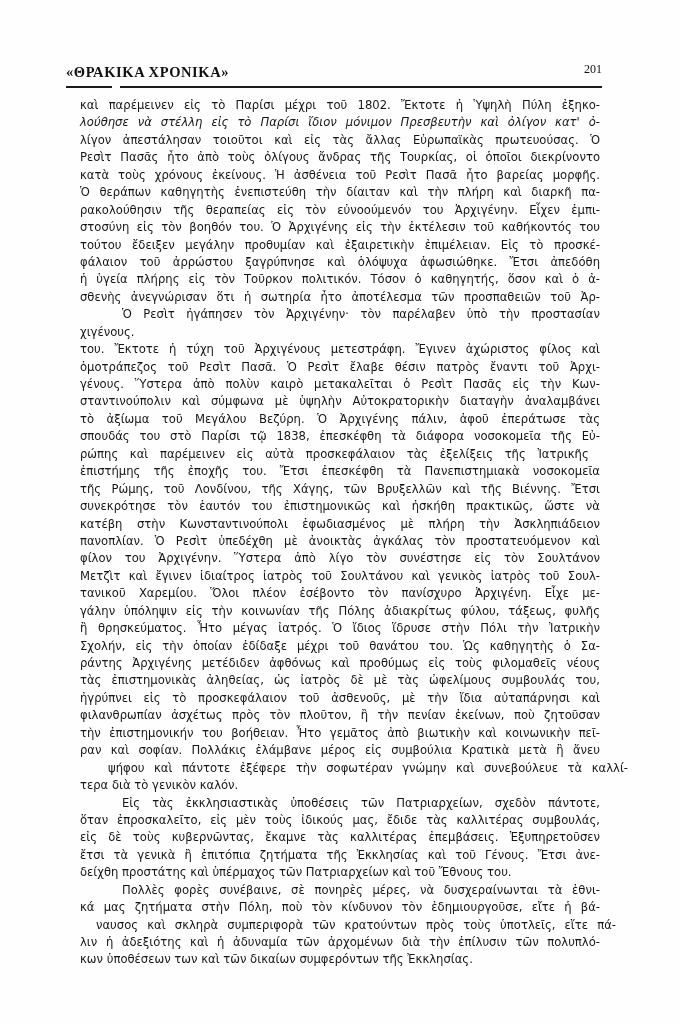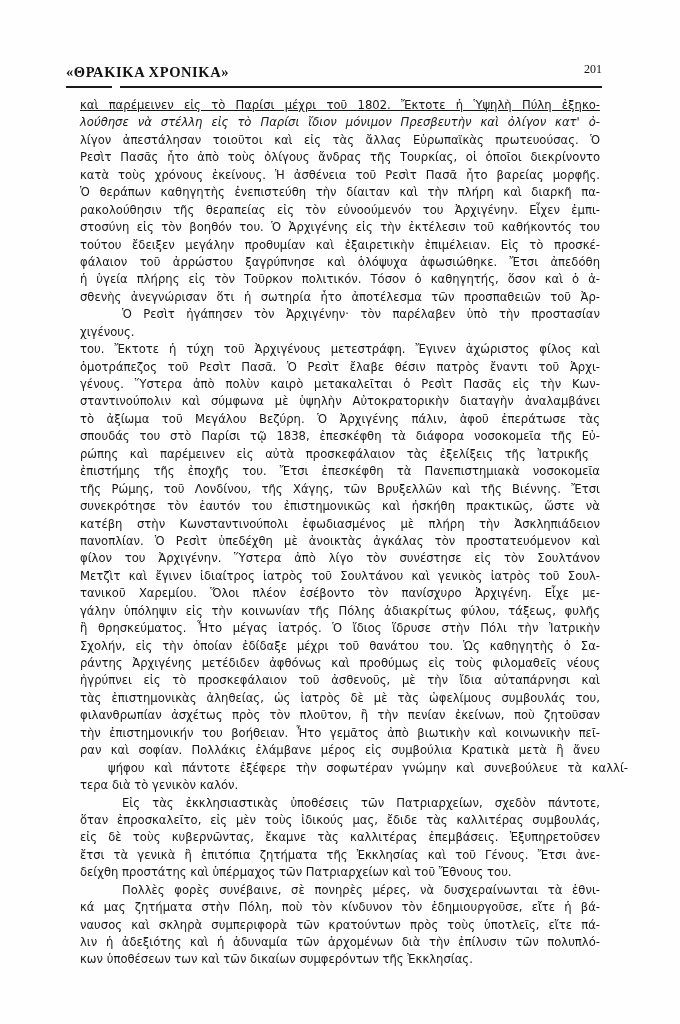--- a/index.html
+++ b/index.html
@@ -20,21 +20,21 @@
 
 <div class="page">
   <div class="header">
     <span class="journal-title">«ΘΡΑΚΙΚΑ ΧΡΟΝΙΚΑ»</span>
     <span class="page-number">201</span>
   </div>
   <div class="rule"></div>
   <div class="rule-notch"></div>
 
   <div class="body-text" id="body-text">
-      <span class="line" style="word-spacing: 6.5612px; text-align-last: left; text-decoration: underline;">καὶ παρέμεινεν εἰς τὸ Παρίσι μέχρι τοῦ 1802. Ἔκτοτε ἡ Ὑψηλὴ Πύλη ἐξηκο-</span>
+      <span class="line" style="word-spacing: 6.5612px; text-align-last: left;">καὶ παρέμεινεν εἰς τὸ Παρίσι μέχρι τοῦ 1802. Ἔκτοτε ἡ Ὑψηλὴ Πύλη ἐξηκο-</span>
       <span class="line" style="word-spacing: 5.28906px; text-align-last: left; font-style: italic;">λούθησε νὰ στέλλη εἰς τὸ Παρίσι ἴδιον μόνιμον Πρεσβευτὴν καὶ ὀλίγον κατ' ὀ-</span>
       <span class="line" style="word-spacing: 7.84549px; text-align-last: left;">λίγον ἀπεστάλησαν τοιοῦτοι καὶ εἰς τὰς ἄλλας Εὐρωπαϊκὰς πρωτευούσας. Ὁ</span>
       <span class="line" style="word-spacing: 5.07244px; text-align-last: left;">Ρεσὶτ Πασᾶς ἦτο ἀπὸ τοὺς ὀλίγους ἄνδρας τῆς Τουρκίας, οἱ ὁποῖοι διεκρίνοντο</span>
       <span class="line" style="word-spacing: 5.33807px; text-align-last: left;">κατὰ τοὺς χρόνους ἐκείνους. Ἡ ἀσθένεια τοῦ Ρεσὶτ Πασᾶ ἦτο βαρείας μορφῆς.</span>
       <span class="line" style="word-spacing: 5.92614px; text-align-last: left;">Ὁ θεράπων καθηγητὴς ἐνεπιστεύθη τὴν δίαιταν καὶ τὴν πλήρη καὶ διαρκῆ πα-</span>
       <span class="line" style="word-spacing: 7.68056px; text-align-last: left;">ρακολούθησιν τῆς θεραπείας εἰς τὸν εὐνοούμενόν του Ἀρχιγένην. Εἶχεν ἐμπι-</span>
       <span class="line" style="word-spacing: 3.80599px; text-align-last: left;">στοσύνη εἰς τὸν βοηθόν του. Ὁ Ἀρχιγένης εἰς τὴν ἐκτέλεσιν τοῦ καθήκοντός του</span>
       <span class="line" style="word-spacing: 6.80903px; text-align-last: left;">τούτου ἔδειξεν μεγάλην προθυμίαν καὶ ἐξαιρετικὴν ἐπιμέλειαν. Εἰς τὸ προσκέ-</span>
       <span class="line" style="word-spacing: 8.65625px; text-align-last: left;">φάλαιον τοῦ ἀρρώστου ξαγρύπνησε καὶ ὁλόψυχα ἀφωσιώθηκε. Ἔτσι ἀπεδόθη</span>
       <span class="line" style="word-spacing: 5.31851px; text-align-last: left;">ἡ ὑγεία πλήρης εἰς τὸν Τοῦρκον πολιτικόν. Τόσον ὁ καθηγητής, ὅσον καὶ ὁ ἀ-</span>
@@ -53,31 +53,31 @@
       <span class="line" style="word-spacing: 7.59375px; text-align-last: left;">συνεκρότησε τὸν ἑαυτόν του ἐπιστημονικῶς καὶ ἠσκήθη πρακτικῶς, ὥστε νὰ</span>
       <span class="line" style="word-spacing: 10.7991px; text-align-last: left;">κατέβη στὴν Κωνσταντινούπολι ἐφωδιασμένος μὲ πλήρη τὴν Ἀσκληπιάδειον</span>
       <span class="line" style="word-spacing: 7.42882px; text-align-last: left;">πανοπλίαν. Ὁ Ρεσὶτ ὑπεδέχθη μὲ ἀνοικτὰς ἀγκάλας τὸν προστατευόμενον καὶ</span>
       <span class="line" style="word-spacing: 9.07031px; text-align-last: left;">φίλον του Ἀρχιγένην. Ὕστερα ἀπὸ λίγο τὸν συνέστησε εἰς τὸν Σουλτάνον</span>
       <span class="line" style="word-spacing: 4.60938px; text-align-last: left;">Μετζὶτ καὶ ἔγινεν ἰδιαίτρος ἰατρὸς τοῦ Σουλτάνου καὶ γενικὸς ἰατρὸς τοῦ Σουλ-</span>
       <span class="line" style="word-spacing: 9.56424px; text-align-last: left;">τανικοῦ Χαρεμίου. Ὅλοι πλέον ἐσέβοντο τὸν πανίσχυρο Ἀρχιγένη. Εἶχε με-</span>
       <span class="line" style="word-spacing: 5.10625px; text-align-last: left;">γάλην ὑπόληψιν εἰς τὴν κοινωνίαν τῆς Πόλης ἀδιακρίτως φύλου, τάξεως, φυλῆς</span>
       <span class="line" style="word-spacing: 6.94034px; text-align-last: left;">ἢ θρησκεύματος. Ἦτο μέγας ἰατρός. Ὁ ἴδιος ἵδρυσε στὴν Πόλι τὴν Ἰατρικὴν</span>
       <span class="line" style="word-spacing: 6.24479px; text-align-last: left;">Σχολήν, εἰς τὴν ὁποίαν ἐδίδαξε μέχρι τοῦ θανάτου του. Ὡς καθηγητὴς ὁ Σα-</span>
       <span class="line" style="word-spacing: 6.02778px; text-align-last: left;">ράντης Ἀρχιγένης μετέδιδεν ἀφθόνως καὶ προθύμως εἰς τοὺς φιλομαθεῖς νέους</span>
+      <span class="line" style="word-spacing: 6.39062px; text-align-last: left;">τὰς ἐπιστημονικὰς ἀληθείας, ὡς ἰατρὸς δὲ μὲ τὰς ὠφελίμους συμβουλάς του,</span>
       <span class="line" style="word-spacing: 7.96094px; text-align-last: left;">ἠγρύπνει εἰς τὸ προσκεφάλαιον τοῦ ἀσθενοῦς, μὲ τὴν ἴδια αὐταπάρνησι καὶ</span>
-      <span class="line" style="word-spacing: 6.39062px; text-align-last: left;">τὰς ἐπιστημονικὰς ἀληθείας, ὡς ἰατρὸς δὲ μὲ τὰς ὠφελίμους συμβουλάς του,</span>
       <span class="line" style="word-spacing: 5.70625px; text-align-last: left;">φιλανθρωπίαν ἀσχέτως πρὸς τὸν πλοῦτον, ἢ τὴν πενίαν ἐκείνων, ποὺ ζητοῦσαν</span>
       <span class="line" style="word-spacing: 4.71875px; text-align-last: left;">τὴν ἐπιστημονικήν του βοήθειαν. Ἦτο γεμᾶτος ἀπὸ βιωτικὴν καὶ κοινωνικὴν πεῖ-</span>
       <span class="line" style="word-spacing: 5.58665px; text-align-last: left;">ραν καὶ σοφίαν. Πολλάκις ἐλάμβανε μέρος εἰς συμβούλια Κρατικὰ μετὰ ἢ ἄνευ</span>
       <span class="line" style="word-spacing: 5.83437px; text-align-last: left; margin-left: 28px;">ψήφου καὶ πάντοτε ἐξέφερε τὴν σοφωτέραν γνώμην καὶ συνεβούλευε τὰ καλλί-</span>
       <span class="line last">τερα διὰ τὸ γενικὸν καλόν.</span>
       <span class="line indent" style="word-spacing: 8.4308px; text-align-last: left;">Εἰς τὰς ἐκκλησιαστικὰς ὑποθέσεις τῶν Πατριαρχείων, σχεδὸν πάντοτε,</span>
       <span class="line" style="word-spacing: 5.11562px; text-align-last: left;">ὅταν ἐπροσκαλεῖτο, εἰς μὲν τοὺς ἰδικούς μας, ἔδιδε τὰς καλλιτέρας συμβουλάς,</span>
       <span class="line" style="word-spacing: 7.57031px; text-align-last: left;">εἰς δὲ τοὺς κυβερνῶντας, ἔκαμνε τὰς καλλιτέρας ἐπεμβάσεις. Ἐξυπηρετοῦσεν</span>
       <span class="line" style="word-spacing: 5.41536px; text-align-last: left;">ἔτσι τὰ γενικὰ ἢ ἐπιτόπια ζητήματα τῆς Ἐκκλησίας καὶ τοῦ Γένους. Ἔτσι ἀνε-</span>
       <span class="line last">δείχθη προστάτης καὶ ὑπέρμαχος τῶν Πατριαρχείων καὶ τοῦ Ἔθνους του.</span>
       <span class="line indent" style="word-spacing: 6.02431px; text-align-last: left;">Πολλὲς φορὲς συνέβαινε, σὲ πονηρὲς μέρες, νὰ δυσχεραίνωνται τὰ ἐθνι-</span>
       <span class="line" style="word-spacing: 5.49089px; text-align-last: left;">κά μας ζητήματα στὴν Πόλη, ποὺ τὸν κίνδυνον τὸν ἐδημιουργοῦσε, εἴτε ἡ βά-</span>
-      <span class="line" style="word-spacing: 5.47813px; text-align-last: left;">ναυσος καὶ σκληρὰ συμπεριφορὰ τῶν κρατούντων πρὸς τοὺς ὑποτλεῖς, εἴτε πά-</span>
+      <span class="line" style="word-spacing: 5.47813px; text-align-last: left; margin-left: 16px;">ναυσος καὶ σκληρὰ συμπεριφορὰ τῶν κρατούντων πρὸς τοὺς ὑποτλεῖς, εἴτε πά-</span>
       <span class="line" style="word-spacing: 4.92969px; text-align-last: left;">λιν ἡ ἀδεξιότης καὶ ἡ ἀδυναμία τῶν ἀρχομένων διὰ τὴν ἐπίλυσιν τῶν πολυπλό-</span>
       <span class="line last">κων ὑποθέσεων των καὶ τῶν δικαίων συμφερόντων τῆς Ἐκκλησίας.</span>
     </div>
 </div>
 
 </body></html>

